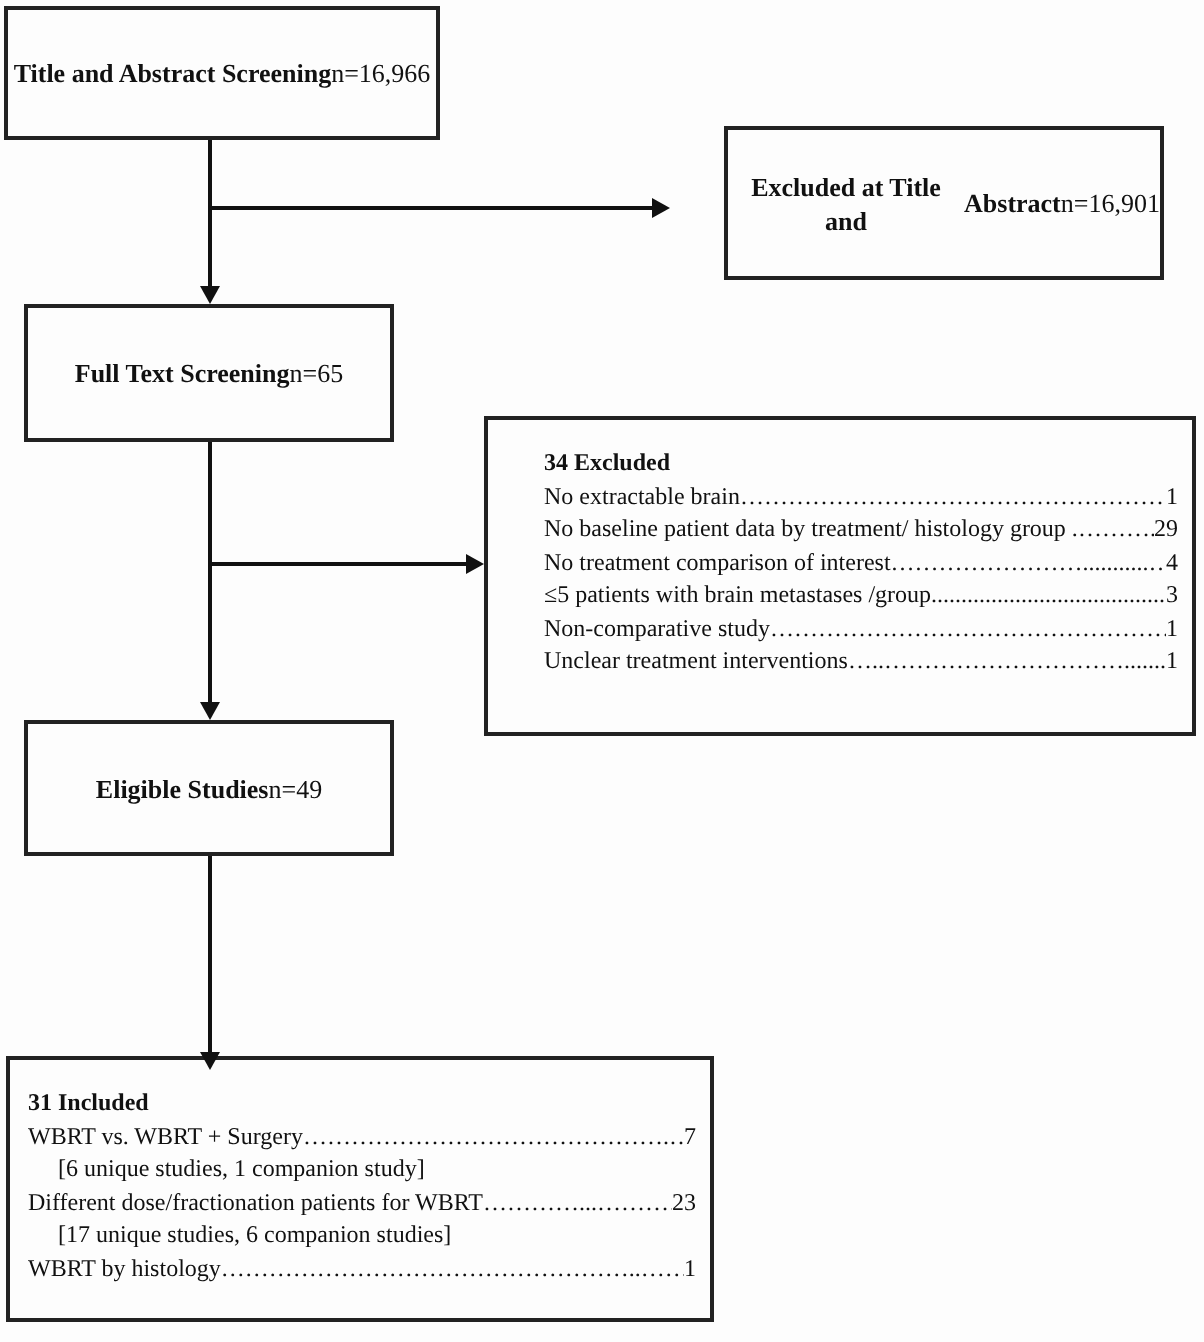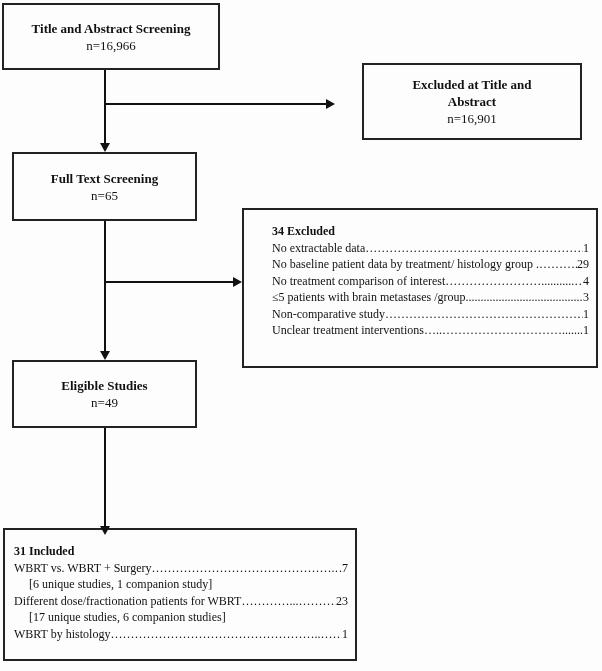--- a/index.html
+++ b/index.html
@@ -15,21 +15,21 @@
 
   
   .fbox {
     position: absolute;
     border: 2px solid #222;
     background: #fdfdfd;
     box-sizing: border-box;
   }
   .fbox.center {
     display: flex;
-    flex-direction: column;
+    flex-direction: row;
     justify-content: center;
     align-items: center;
     text-align: center;
     line-height: 17px;
     font-size: 13px;
   }
   .fbox .box-title { font-weight: bold; }
   .fbox .box-count { font-weight: normal; }
 
   .fbox.list {
@@ -97,21 +97,21 @@
   </div>
 
   <div class="fbox center" id="fulltext-box">
     <div class="box-title">Full Text Screening</div>
     <div class="box-count">n=65</div>
   </div>
 
   <div class="fbox list" id="excl34-box">
     <div class="list-heading">34 Excluded</div>
     <div class="leader-row">
-      <span class="lbl">No extractable data</span>
+      <span class="lbl">No extractable brain</span>
       <span class="leader">………………………………………………………………………………........</span>
       <span class="val">1</span>
     </div>
     <div class="leader-row">
       <span class="lbl">No baseline patient data by treatment/ histology group .</span>
       <span class="leader"> ………...………………………………………………………</span>
       <span class="val">29</span>
     </div>
     <div class="leader-row">
       <span class="lbl">No treatment comparison of interest</span>

